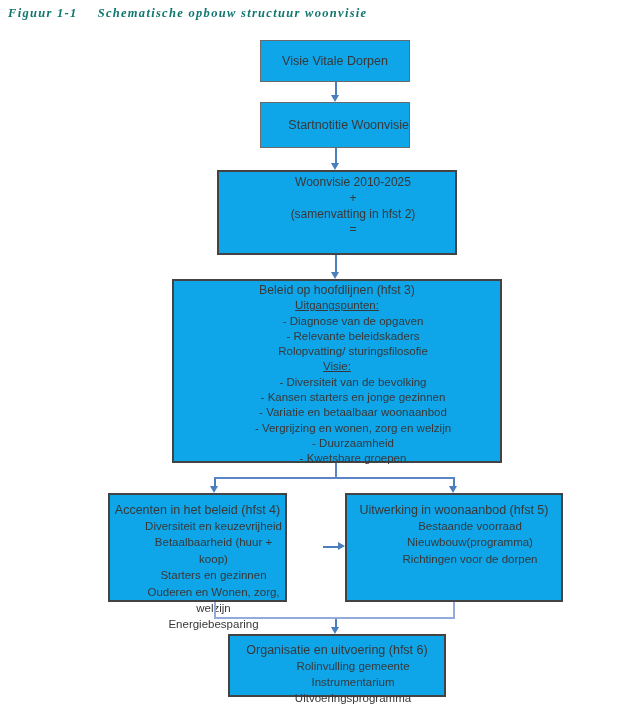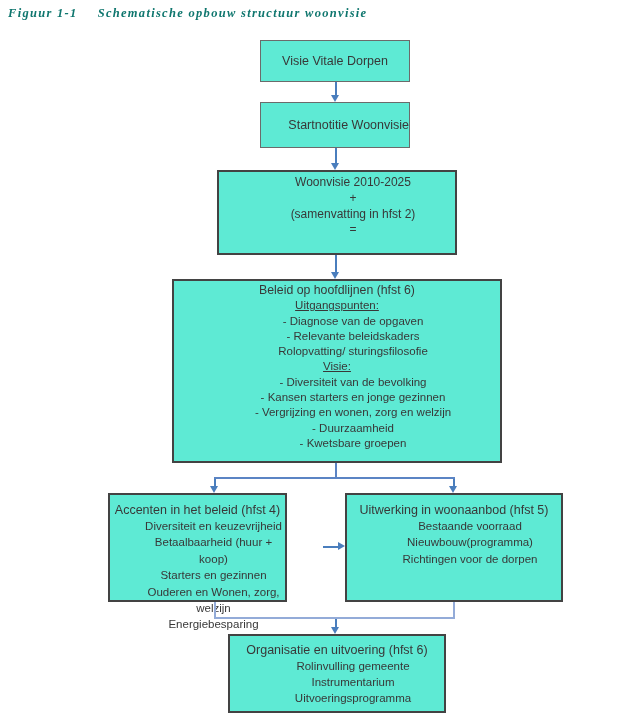--- a/index.html
+++ b/index.html
@@ -8,21 +8,21 @@
     font-family:"Liberation Sans", sans-serif; color:#383838; overflow:hidden;
   }
   .fig-caption {
     position:absolute; left:8px; top:6px;
     font-family:"Liberation Serif", serif; font-style:italic; font-weight:bold;
     font-size:12.5px; letter-spacing:1.3px; color:#0f766e; white-space:nowrap;
   }
   .fig-caption .fig-label { margin-right:20px; }
 
   .box {
-    position:absolute; box-sizing:border-box; background:#5eead4;
+    position:absolute; box-sizing:border-box; background:#0ea5e9;
     text-align:center; color:#383838;
   }
   .thin  { border:1px solid #6b6b6b; }
   .thick { border:2px solid #434343; }
 
   .center-v { display:flex; align-items:center; justify-content:center; }
 
   .box-title { font-size:12.5px; line-height:16px; }
   .line      { font-size:11.5px; line-height:16px;padding-left:32px; }
 
@@ -35,21 +35,21 @@
 
   #b4 { left:172px; top:279px; width:330px; height:184px; padding-top:2px; }
   #b4 .box-title { line-height:15.3px; font-size:12.3px; }
   #b4 .line { line-height:15.3px; }
   .u-label { font-size:11.5px; line-height:15.3px; text-decoration:underline; }
 
   #b5 { left:108px; top:493px; width:179px; height:109px; padding-top:7px; }
   #b6 { left:345px; top:493px; width:218px; height:109px; padding-top:7px; }
   #b5 .line, #b6 .line { line-height:16.4px; }
 
-  #b7 { left:228px; top:634px; width:218px; height:79px; padding-top:6px; }
+  #b7 { left:228px; top:634px; width:218px; height:63px; padding-top:6px; }
   #b7 .line { line-height:16.2px; }
 
   
   .vline, .hline { position:absolute; }
   .arrow-v { position:absolute; width:9px; }
   .arrow-v .stem { position:absolute; left:3.5px; top:0; bottom:5px; width:2px; }
   .arrow-v .head {
     position:absolute; bottom:0; left:0; width:0; height:0;
     border-left:4.5px solid transparent; border-right:4.5px solid transparent;
     border-top:7px solid #4a7ebd;
@@ -110,31 +110,32 @@
         <div class="line">=</div>
       </div>
   </div>
 
   <div class="arrow-v" id="a3">
       <i class="stem blue-stem"></i>
       <i class="head"></i>
     </div>
 
   <div class="box thick" id="b4">
-    <div class="box-title">Beleid op hoofdlijnen (hfst 6)</div>
+    <div class="box-title">Beleid op hoofdlijnen (hfst 3)</div>
     <div class="u-label">Uitgangspunten:</div>
     <div>
         <div class="line">- Diagnose van de opgaven</div>
         <div class="line">- Relevante beleidskaders</div>
         <div class="line">Rolopvatting/ sturingsfilosofie</div>
       </div>
     <div class="u-label">Visie:</div>
     <div>
         <div class="line">- Diversiteit van de bevolking</div>
         <div class="line">- Kansen starters en jonge gezinnen</div>
+        <div class="line">- Variatie en betaalbaar woonaanbod</div>
         <div class="line">- Vergrijzing en wonen, zorg en welzijn</div>
         <div class="line">- Duurzaamheid</div>
         <div class="line">- Kwetsbare groepen</div>
       </div>
   </div>
 
   <div class="vline" id="stem4"></div>
   <div class="hline" id="branch"></div>
   <div class="arrow-v" id="a4l">
       <i class="stem blue-stem"></i>

